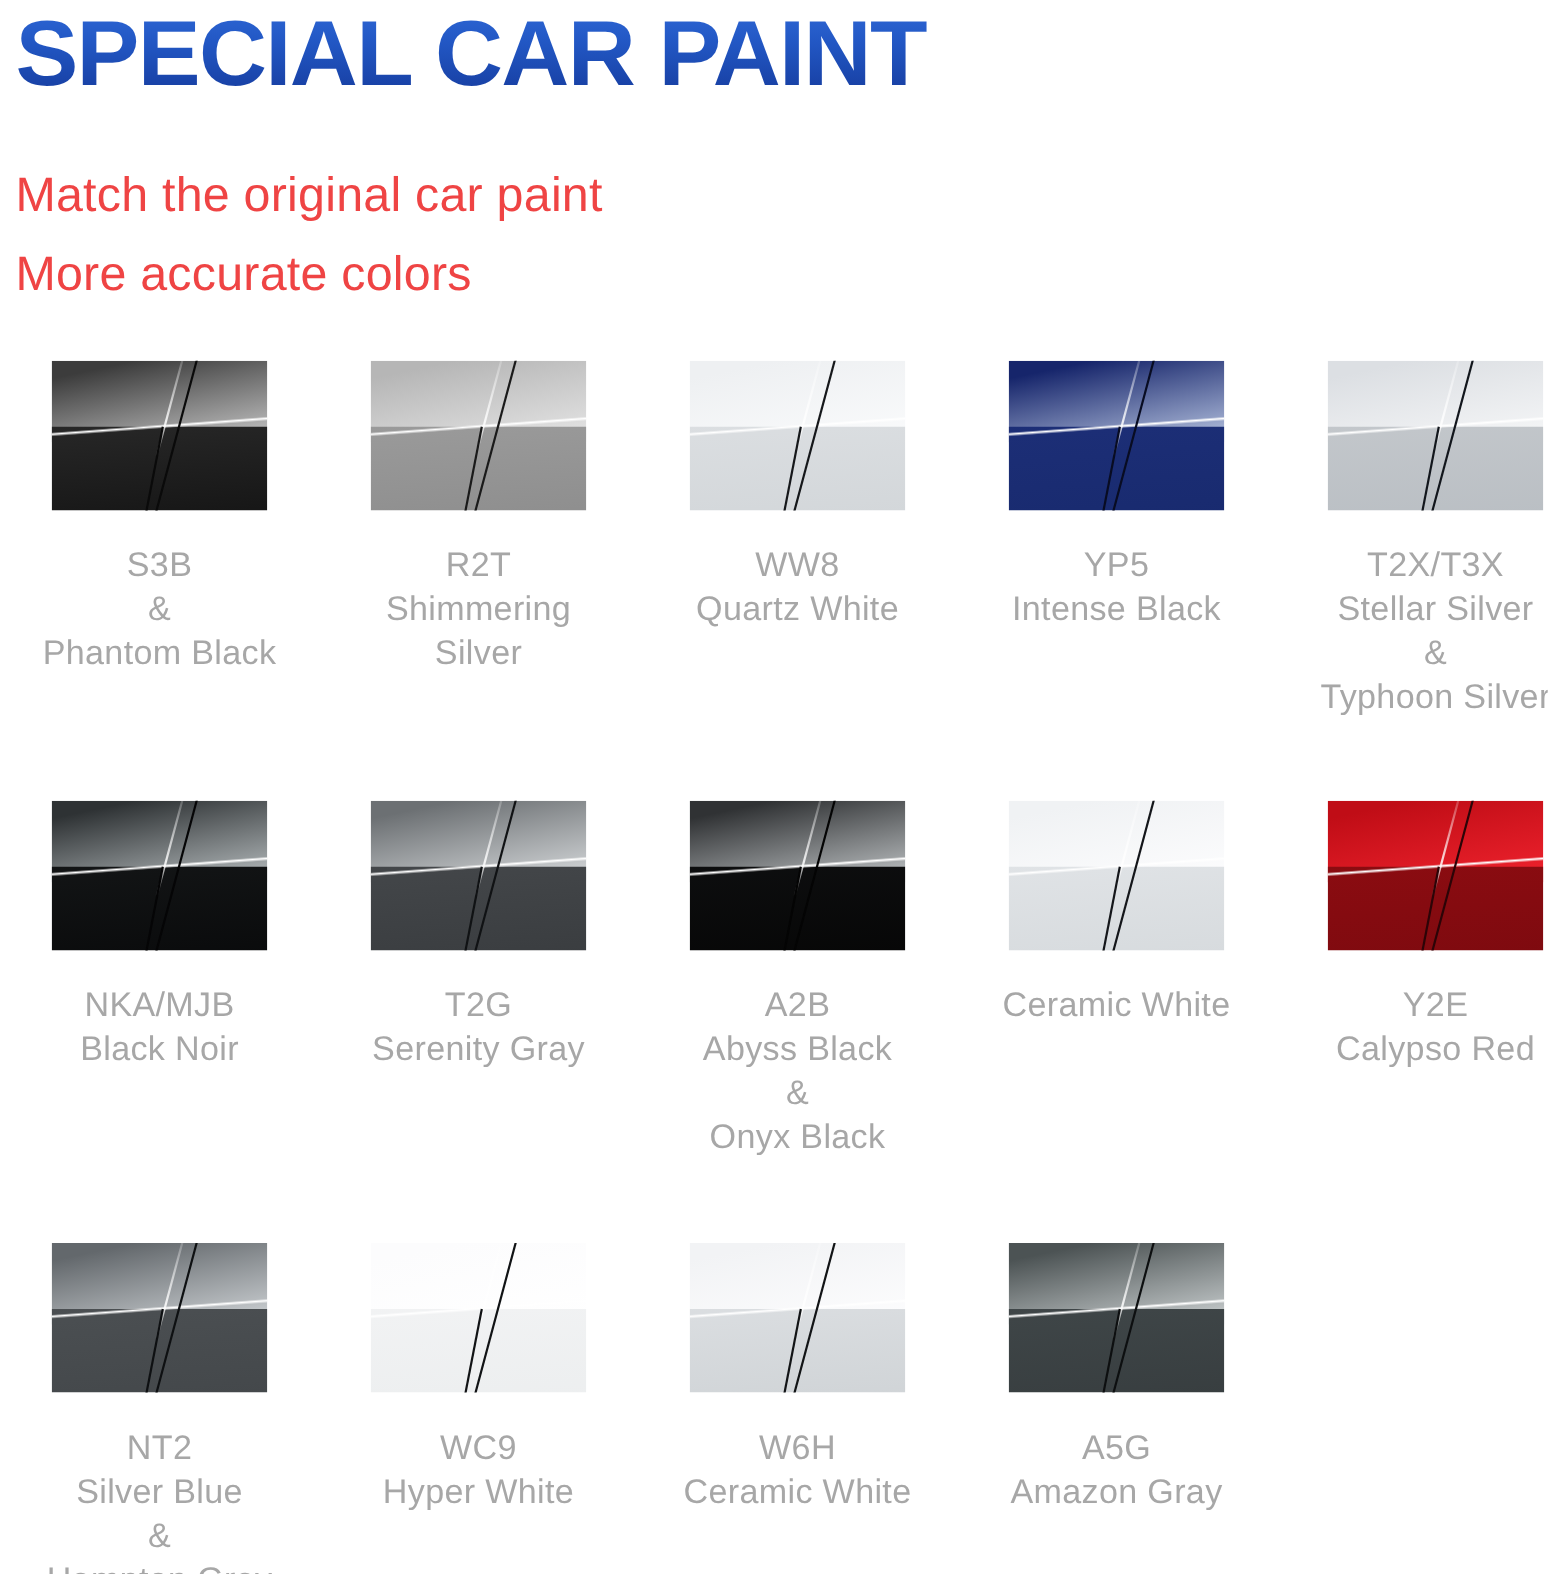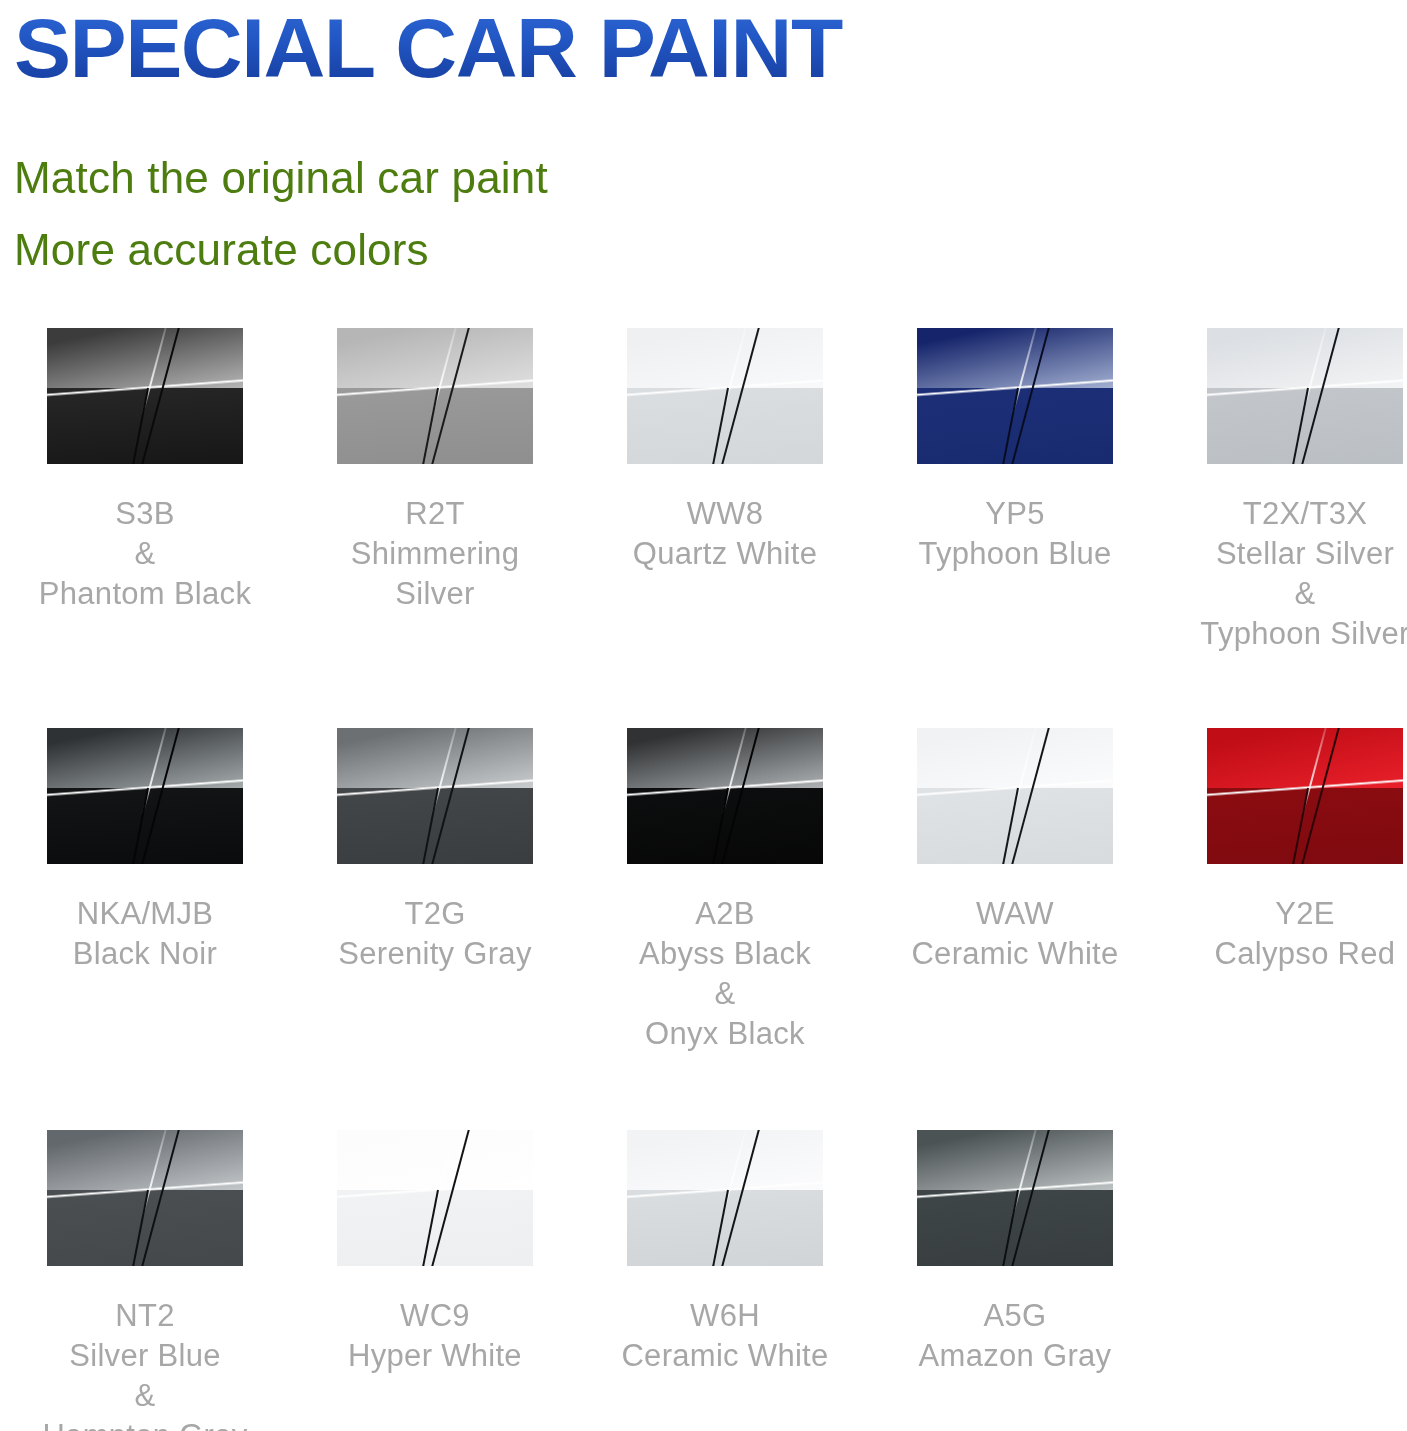--- a/index.html
+++ b/index.html
@@ -37,21 +37,21 @@
 
   .subtitle-block {
     margin-top: 52px;
     color: #5c5c5c;
   }
   .subtitle-line {
     font-size: 44px;
     line-height: 72px;
     font-weight: 400;
     letter-spacing: 0.2px;
-    color: #4d7c0f;
+    color: #ef4444;
     white-space: nowrap;
   }
 
   
   .grid {
     position: relative;
     margin-top: 42px;
   }
   .row {
     display: flex;
@@ -233,21 +233,21 @@
               <div class="sw-lower" style="background: linear-gradient(rgb(29, 47, 120) 0%, rgb(24, 42, 110) 100%);"></div>
             </div>
             <div class="sw-crease" style="background: linear-gradient(rgba(255, 255, 255, 0) 0%, rgb(255, 255, 255) 45%, rgba(255, 255, 255, 0) 100%);"></div>
             <div class="sw-spec" style="background: linear-gradient(rgba(255, 255, 255, 0.05) 0%, rgb(255, 255, 255) 70%, rgba(255, 255, 255, 0.1) 100%);"></div>
             <div class="sw-gap" style="background: rgb(8, 12, 34);"></div>
             <div class="sw-gap2" style="background: rgb(8, 12, 34);"></div>
           </div>
           <div class="labels">
             <span class="lbl-code">YP5</span>
             <span class="lbl-name">
-              <span>Typhoon Blue</span>
+              <span>Intense Black</span>
             </span>
           </div>
         </div>
         <div class="cell">
           <div class="swatch">
             <div class="sw-upper" style="background: linear-gradient(168deg, rgb(220, 223, 227) 0%, rgb(220, 223, 227) 14%, rgb(246, 247, 248) 100%);"></div>
             <div class="sw-lowerwrap">
               <div class="sw-lower" style="background: linear-gradient(rgb(196, 200, 204) 0%, rgb(185, 190, 195) 100%);"></div>
             </div>
             <div class="sw-crease" style="background: linear-gradient(rgba(255, 255, 255, 0) 0%, rgb(255, 255, 255) 45%, rgba(255, 255, 255, 0) 100%);"></div>
@@ -327,21 +327,20 @@
             <div class="sw-upper" style="background: linear-gradient(168deg, rgb(240, 242, 244) 0%, rgb(240, 242, 244) 14%, rgb(253, 253, 254) 100%);"></div>
             <div class="sw-lowerwrap">
               <div class="sw-lower" style="background: linear-gradient(rgb(225, 228, 231) 0%, rgb(214, 218, 221) 100%);"></div>
             </div>
             <div class="sw-crease" style="background: linear-gradient(rgba(255, 255, 255, 0) 0%, rgb(255, 255, 255) 45%, rgba(255, 255, 255, 0) 100%);"></div>
             <div class="sw-spec" style="background: linear-gradient(rgba(255, 255, 255, 0.05) 0%, rgb(255, 255, 255) 70%, rgba(255, 255, 255, 0.1) 100%);"></div>
             <div class="sw-gap" style="background: rgb(20, 22, 26);"></div>
             <div class="sw-gap2" style="background: rgb(20, 22, 26);"></div>
           </div>
           <div class="labels">
-            <span class="lbl-code">WAW</span>
             <span class="lbl-name">
               <span>Ceramic White</span>
             </span>
           </div>
         </div>
         <div class="cell">
           <div class="swatch">
             <div class="sw-upper" style="background: linear-gradient(168deg, rgb(192, 13, 22) 0%, rgb(192, 13, 22) 14%, rgb(240, 35, 46) 100%);"></div>
             <div class="sw-lowerwrap">
               <div class="sw-lower" style="background: linear-gradient(rgb(141, 12, 17) 0%, rgb(125, 10, 15) 100%);"></div>

